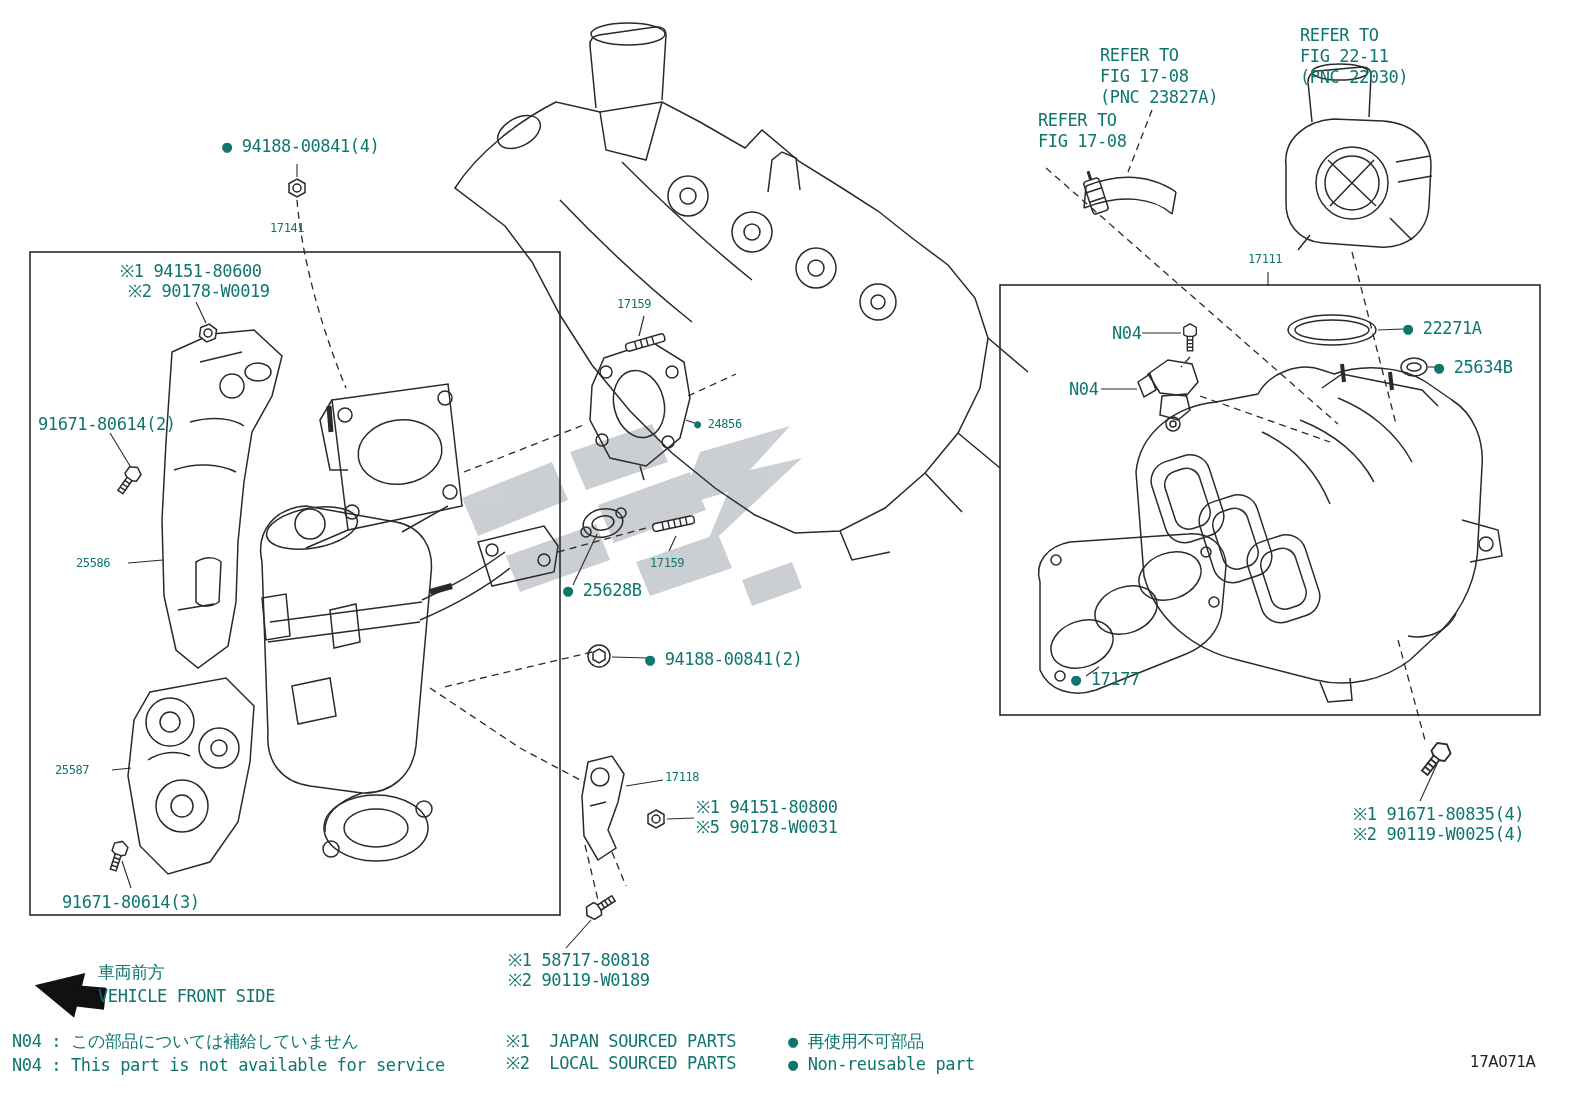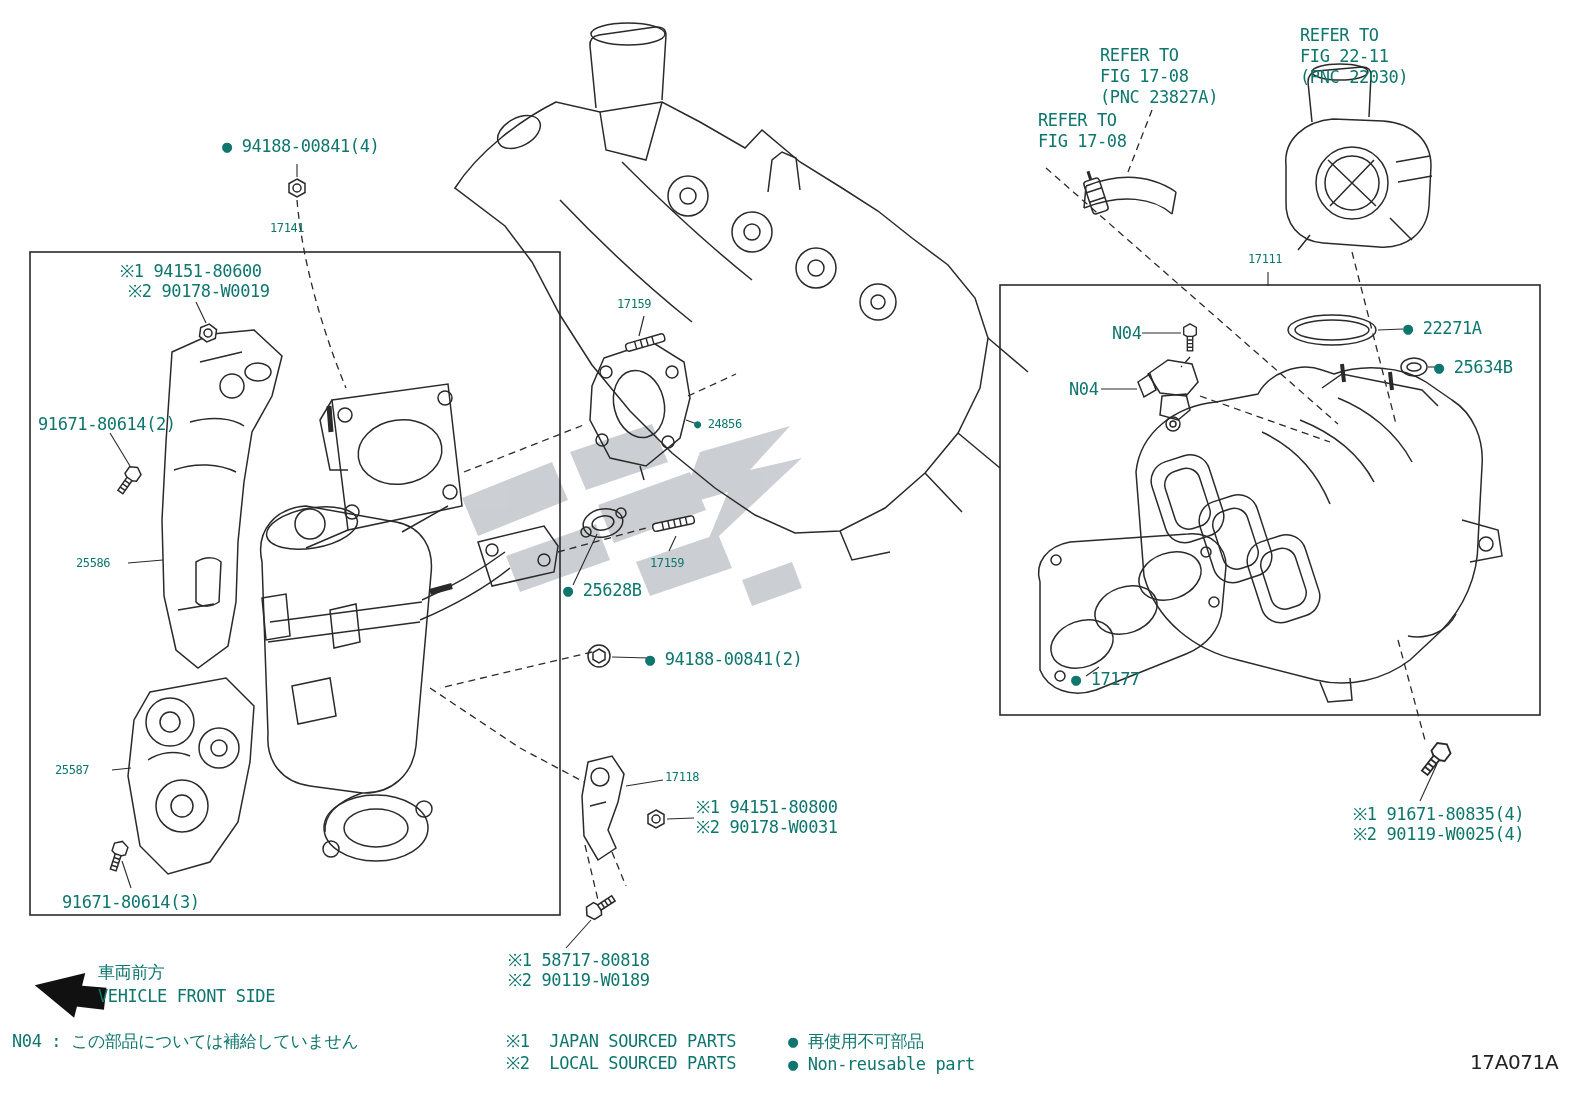--- a/index.html
+++ b/index.html
@@ -2,21 +2,21 @@
 <html><head>
 <meta charset="utf-8">
 <style>
   * { margin:0; padding:0; box-sizing:border-box; }
   html,body { background:#ffffff; }
   body { font-family:"DejaVu Sans Mono","Liberation Mono",monospace; }
   .canvas { position:relative; width:1592px; height:1099px; background:#fff; overflow:hidden; }
   .canvas > svg { position:absolute; left:0; top:0; }
   .lbl { position:absolute; font-size:17px; line-height:20px; color:#0f766e; white-space:pre; letter-spacing:-0.4px; }
   .ml  { line-height:21px; }
-  .sans { font-family:"DejaVu Sans","Liberation Sans",sans-serif; font-size:20px; color:#222; }
+  .sans { font-family:"DejaVu Sans","Liberation Sans",sans-serif; font-size:15px; color:#222; }
   .big { font-size:12px; }
 </style>
 </head>
 <body>
 
 <div class="canvas">
 
   <svg width="1592" height="1099" viewBox="0 0 1592 1099">
     <defs>
       <g id="nut">
@@ -291,21 +291,21 @@
   <div class="lbl big" style="left:55px;top:760px">25587</div>
   <div class="lbl" style="left:62px;top:892px">91671-80614(3)</div>
 
   <div class="lbl big" style="left:617px;top:294px">17159</div>
   <div class="lbl big" style="left:694px;top:414px">● 24856</div>
   <div class="lbl big" style="left:650px;top:553px">17159</div>
   <div class="lbl" style="left:563px;top:580px">● 25628B</div>
   <div class="lbl" style="left:645px;top:649px">● 94188-00841(2)</div>
   <div class="lbl big" style="left:665px;top:767px">17118</div>
   <div class="lbl" style="left:696px;top:797px">※1 94151-80800</div>
-  <div class="lbl" style="left:696px;top:817px">※2 90178-W0031</div>
+  <div class="lbl" style="left:696px;top:817px">※5 90178-W0031</div>
   <div class="lbl" style="left:508px;top:950px">※1 58717-80818</div>
   <div class="lbl" style="left:508px;top:970px">※2 90119-W0189</div>
 
   <div class="lbl ml" style="left:1038px;top:110px">REFER TO
 FIG 17-08</div>
   <div class="lbl ml" style="left:1100px;top:45px">REFER TO
 FIG 17-08
 (PNC 23827A)</div>
   <div class="lbl ml" style="left:1300px;top:25px">REFER TO
 FIG 22-11
@@ -317,19 +317,20 @@
   <div class="lbl" style="left:1403px;top:318px">● 22271A</div>
   <div class="lbl" style="left:1434px;top:357px">● 25634B</div>
   <div class="lbl" style="left:1071px;top:669px">● 17177</div>
   <div class="lbl" style="left:1353px;top:804px">※1 91671-80835(4)</div>
   <div class="lbl" style="left:1353px;top:824px">※2 90119-W0025(4)</div>
 
   <div class="lbl" style="left:98px;top:962px">車両前方</div>
   <div class="lbl" style="left:98px;top:986px">VEHICLE FRONT SIDE</div>
 
   <div class="lbl" style="left:12px;top:1031px">N04 : この部品については補給していません</div>
+  <div class="lbl" style="left:12px;top:1055px">N04 : This part is not available for service</div>
   <div class="lbl" style="left:506px;top:1031px">※1  JAPAN SOURCED PARTS</div>
   <div class="lbl" style="left:506px;top:1053px">※2  LOCAL SOURCED PARTS</div>
   <div class="lbl" style="left:788px;top:1031px">● 再使用不可部品</div>
   <div class="lbl" style="left:788px;top:1054px">● Non-reusable part</div>
 
   <div class="lbl sans" style="left:1470px;top:1052px">17A071A</div>
 </div>
 
 </body></html>

